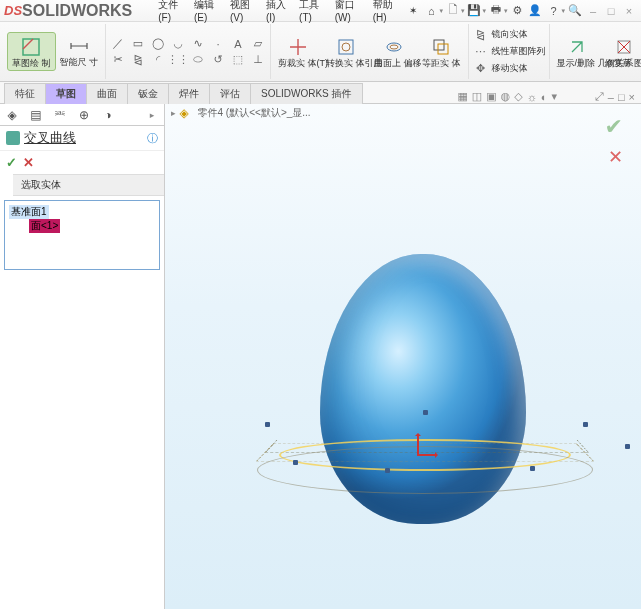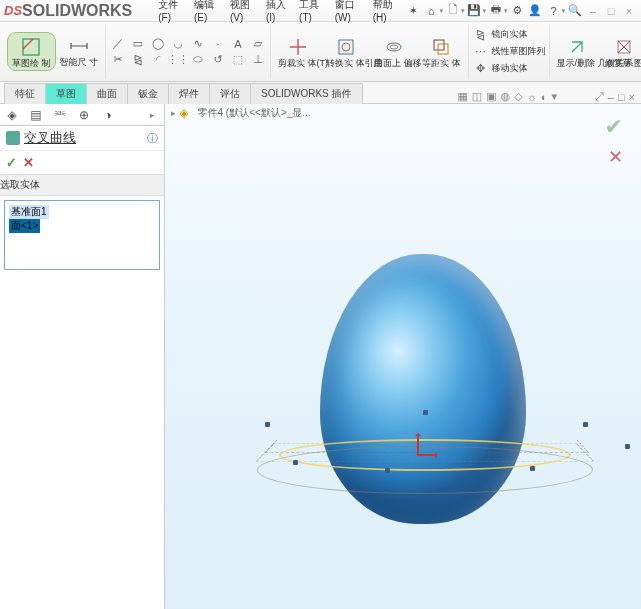--- a/index.html
+++ b/index.html
@@ -10,42 +10,42 @@
   .logo-text{color:#666;font-weight:bold;font-size:16px;letter-spacing:0;}
   .menu-item{padding:2px 6px;color:#333;cursor:default;}
   .menu-spacer{flex:1;}
   .menu-icons{display:flex;align-items:center;gap:2px;}
   .menu-icon{width:16px;height:16px;display:flex;align-items:center;justify-content:center;font-size:11px;color:#555;}
   .dd{font-size:7px;color:#888;margin-left:-2px;}
   .ribbon{height:60px;background:linear-gradient(#fafafa,#f0f0f0);border-bottom:1px solid #ccc;display:flex;padding:2px 4px;white-space:nowrap;}
   .rib-group{display:flex;flex-direction:column;align-items:center;justify-content:center;padding:1px 3px;border-right:1px solid #e0e0e0;}
   .rib-group:last-child{border-right:none;}
   .rib-btn{display:flex;flex-direction:column;align-items:center;padding:2px 4px;cursor:default;}
-  .rib-btn.active{background:#d6e8c8;border:1px solid #9cc47c;border-radius:9px;}
+  .rib-btn.active{background:#d6e8c8;border:1px solid #9cc47c;border-radius:3px;}
   .rib-icon{width:24px;height:24px;display:flex;align-items:center;justify-content:center;font-size:16px;position:relative;}
   .rib-label{font-size:9px;color:#333;line-height:1.1;text-align:center;max-width:40px;}
   .rib-small-row{display:flex;gap:2px;}
   .rib-small{width:18px;height:16px;display:flex;align-items:center;justify-content:center;font-size:11px;color:#666;}
   .tabbar{height:22px;background:#f7f7f7;border-bottom:1px solid #ccc;display:flex;align-items:end;padding-left:4px;}
   .tab{padding:3px 10px;border:1px solid #ccc;border-bottom:none;background:#eaeaea;color:#444;margin-right:-1px;font-size:10px;cursor:default;position:relative;top:1px;}
-  .tab.active{background:#5eead4;font-weight:normal;}
+  .tab.active{background:#c4b5fd;font-weight:bold;}
   .tab-right{margin-left:auto;display:flex;align-items:center;gap:4px;padding-right:6px;}
   .tab-right .ti{font-size:11px;color:#888;}
   .content{display:flex;height:505px;}
   .left-panel{width:165px;border-right:1px solid #ccc;background:#fff;display:flex;flex-direction:column;}
   .panel-tabs{height:22px;border-bottom:1px solid #ccc;display:flex;align-items:center;padding:0 4px;gap:8px;}
   .ptab-icon{width:16px;height:16px;display:flex;align-items:center;justify-content:center;color:#555;font-size:12px;}
   .feature-header{display:flex;align-items:center;padding:3px 6px;border-bottom:1px solid #eee;}
   .feature-icon{width:14px;height:14px;background:#5a9;border-radius:2px;margin-right:4px;}
   .feature-name{flex:1;font-size:13px;color:#333;text-decoration:underline;}
   .help-icon{color:#3a8fd4;font-size:11px;cursor:default;}
   .ok-cancel{display:flex;gap:6px;padding:4px 6px;}
   .ok{color:#4a9e4a;font-size:13px;font-weight:bold;cursor:default;}
   .cancel{color:#c44;font-size:13px;font-weight:bold;cursor:default;}
-  .section-head{background:#efefef;padding:3px 0;font-size:10px;color:#333;border-top:1px solid #ddd;border-bottom:1px solid #ddd;}
+  .section-head{background:#efefef;padding:3px 8px;font-size:10px;color:#333;border-top:1px solid #ddd;border-bottom:1px solid #ddd;margin-left:13px;}
   .selection-box{margin:4px;border:1px solid #7aa7d4;background:#fff;height:70px;padding:4px;font-size:10px;line-height:1.4;}
   .sel-item{background:#cde4fa;padding:0 2px;display:inline-block;text-align:right;}
   .viewport{flex:1;position:relative;background:linear-gradient(#f9fcfe,#e8f4fb 40%,#dceef8);}
   .vp-top{position:absolute;top:2px;left:6px;display:flex;align-items:center;gap:4px;}
   .vp-bc-icon{width:14px;height:14px;color:#c90;font-size:12px;}
   .vp-breadcrumb{color:#666;font-size:10px;}
   .vp-check{position:absolute;top:10px;right:18px;color:#9ec99e;font-size:22px;}
   .vp-close{position:absolute;top:42px;right:18px;color:#d66;font-size:18px;}
   .egg{position:absolute;left:155px;top:150px;width:206px;height:270px;background:radial-gradient(ellipse 60% 55% at 38% 36%, #d6f0ff 0%, #8fd0f3 25%, #4ba3dc 55%, #2a7ec2 85%, #25619a 100%);border-radius:50% 50% 48% 48% / 60% 60% 42% 42%;box-shadow:inset 8px -20px 40px rgba(0,40,80,0.35),inset -6px 10px 20px rgba(255,255,255,0.45);}
   .plane{position:absolute;left:100px;top:320px;width:320px;height:56px;border:1px dashed #9a8b5a;transform:perspective(500px) rotateX(72deg);pointer-events:none;}
@@ -273,21 +273,21 @@
       <div class="feature-name">交叉曲线</div>
       <div class="help-icon">ⓘ</div>
     </div>
     <div class="ok-cancel">
       <span class="ok">✓</span>
       <span class="cancel">✕</span>
     </div>
     <div class="section-head">选取实体</div>
     <div class="selection-box">
       <div class="sel-item">基准面1</div><br>
-      <div class="sel-item" style="background:#0369a1;">面&lt;1&gt;</div>
+      <div class="sel-item" style="background:#be185d;margin-left:20px;">面&lt;1&gt;</div>
     </div>
   </div>
 
   <div class="viewport">
     <div class="vp-top">
       <span style="color:#888;font-size:9px;">▸</span>
       <span class="vp-bc-icon">◈</span>
       <span class="vp-breadcrumb">零件4 (默认&lt;&lt;默认&gt;_显...</span>
     </div>
     <div class="vp-check">✔</div>

